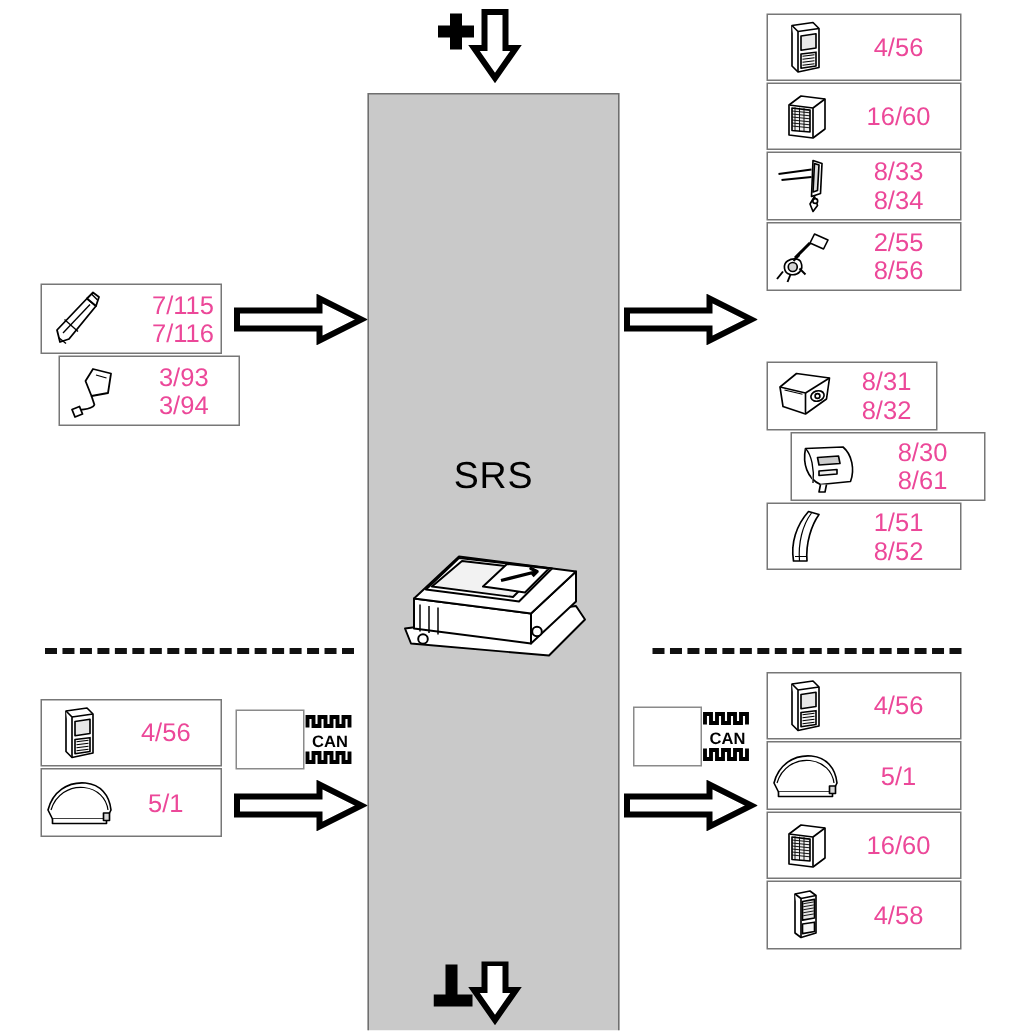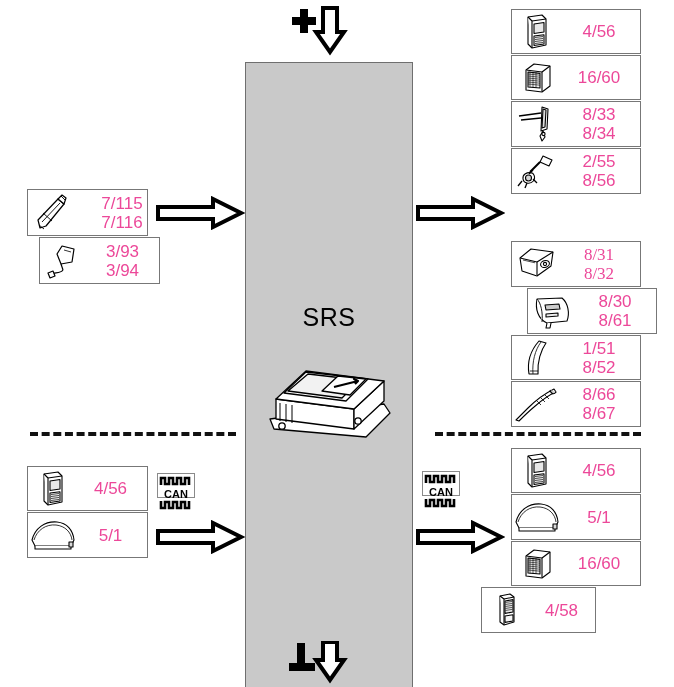--- a/index.html
+++ b/index.html
@@ -91,24 +91,25 @@
 
   
   .sym {
     position: absolute;
   }
 
   
   .can-badge {
     position: absolute;
     width: 38px;
-    height: 25px;
+    height: 40px;
     border: 1px solid #8a8a8a;
     background: #ffffff;
     box-sizing: border-box;
+    padding-left: 44px;
   }
 </style>
 </head>
 <body>
 
 <div id="page">
 
   <div class="sym" style="left:292px; top:6px;">
     <svg width="62" height="54" viewBox="0 0 62 54">
 
@@ -261,21 +262,21 @@
           <path d="M13 24 L17 20" stroke-width="1.3"></path>
           <circle cx="12.5" cy="28" r="3" fill="#d5d5d5"></circle>
         </g>
       </svg>
     </span>
     <span class="codes">2/55
 8/56</span>
   </div>
 
 
-  <div class="box" style="left:511px; top:241px; width:130px; height:46px;font-family:Liberation Serif, serif;">
+  <div class="box" style="left:511px; top:241px; width:114px; height:46px;">
     <span class="pic">
       <svg width="44" height="40" viewBox="0 0 44 40">
         <g fill="#ffffff" stroke="#000" stroke-width="1.1" stroke-linejoin="round">
           <path d="M5 14 L16 5 L38 8 L36 22 L22 32 L7 27 Z"></path>
           <path d="M5 14 L22 18 L22 32"></path>
           <path d="M22 18 L38 8"></path>
           <path d="M8 16 L20 18.8" stroke-width="0.7"></path>
           <ellipse cx="30" cy="20" rx="4.5" ry="3.4" transform="rotate(-18 30 20)"></ellipse>
           <circle cx="30" cy="20" r="1.6"></circle>
         </g>
@@ -308,35 +309,20 @@
           <path d="M22 3 C14 12, 10 24, 12 36 L21 36 C20 24, 24 12, 29 5 Z"></path>
           <path d="M24 4 C18 12, 15 24, 16 36" stroke-width="0.8"></path>
           <path d="M13 33 L21 33" stroke-width="0.8"></path>
         </g>
       </svg>
     </span>
     <span class="codes">1/51
 8/52</span>
   </div>
 
-  <div class="box" style="left:511px; top:381px; width:130px; height:46px;">
-    <span class="pic">
-      <svg width="46" height="40" viewBox="0 0 46 40">
-        <g fill="#ffffff" stroke="#000" stroke-width="1.1" stroke-linejoin="round">
-          <path d="M40 5 C32 9, 22 16, 14 24 C9 29, 5 33, 2 36 L5 37 C9 33, 14 28, 20 23 C28 16, 37 10, 42 8 Z"></path>
-          <path d="M23 17 L27 21" stroke-width="0.8"></path>
-          <path d="M27 14 L31 18" stroke-width="0.8"></path>
-          <path d="M31 11 L35 15" stroke-width="0.8"></path>
-          <path d="M36 6 C37 10, 40 11, 42 8" fill="#cfcfcf"></path>
-        </g>
-      </svg>
-    </span>
-    <span class="codes">8/66
-8/67</span>
-  </div>
 
   <div class="arrow" style="left:415px; top:196px;">
     <svg width="90" height="34" viewBox="0 0 90 34">
       <path d="M3 11 L58 11 L58 3 L86 17 L58 31 L58 23 L3 23 Z" fill="#ffffff" stroke="#000000" stroke-width="4" stroke-linejoin="miter"></path>
     </svg>
   </div>
 
   <div class="dash" style="left:30px; top:432px; width:206px;"></div>
   <div class="dash" style="left:435px; top:432px; width:206px;"></div>
 
@@ -423,21 +409,21 @@
           <path d="M25 14 L33 8"></path>
           <path d="M11 14 L23 15.4 L23 30 L11 29 Z" fill="#ededed"></path>
           <path d="M11 16 L23 17.2 M11 18 L23 19.2 M11 20 L23 21.2 M11 22 L23 23.2 M11 24 L23 25.2 M11 26 L23 27.2" stroke-width="0.6"></path>
           <path d="M13 13.5 L13 29.4 M16 13.8 L16 29.7 M19 14.1 L19 30" stroke-width="0.6"></path>
         </g>
       </svg>
     </span>
     <span class="codes">16/60</span>
   </div>
 
-  <div class="box" style="left:481px; top:587px; width:115px; height:46px;">
+  <div class="box" style="left:511px; top:587px; width:130px; height:46px;">
     <span class="pic">
       <svg width="40" height="40" viewBox="0 0 40 40">
         <g fill="#ffffff" stroke="#000" stroke-width="1.1" stroke-linejoin="round">
           <path d="M13 6 L23 4 L27 7 L27 32 L17 35 L13 32 Z"></path>
           <path d="M13 6 L17 9 L17 35"></path>
           <path d="M17 9 L27 7"></path>
           <path d="M18 11 L26 9.6 L26 22 L18 23.4 Z" fill="#e6e6e6"></path>
           <path d="M18.5 12.5 L25.5 11.3 M18.5 14.5 L25.5 13.3 M18.5 16.5 L25.5 15.3 M18.5 18.5 L25.5 17.3 M18.5 20.5 L25.5 19.3" stroke-width="0.6"></path>
           <path d="M18 26 L26 24.8 L26 31 L18 32.4 Z" fill="#f6f6f6"></path>
         </g>

